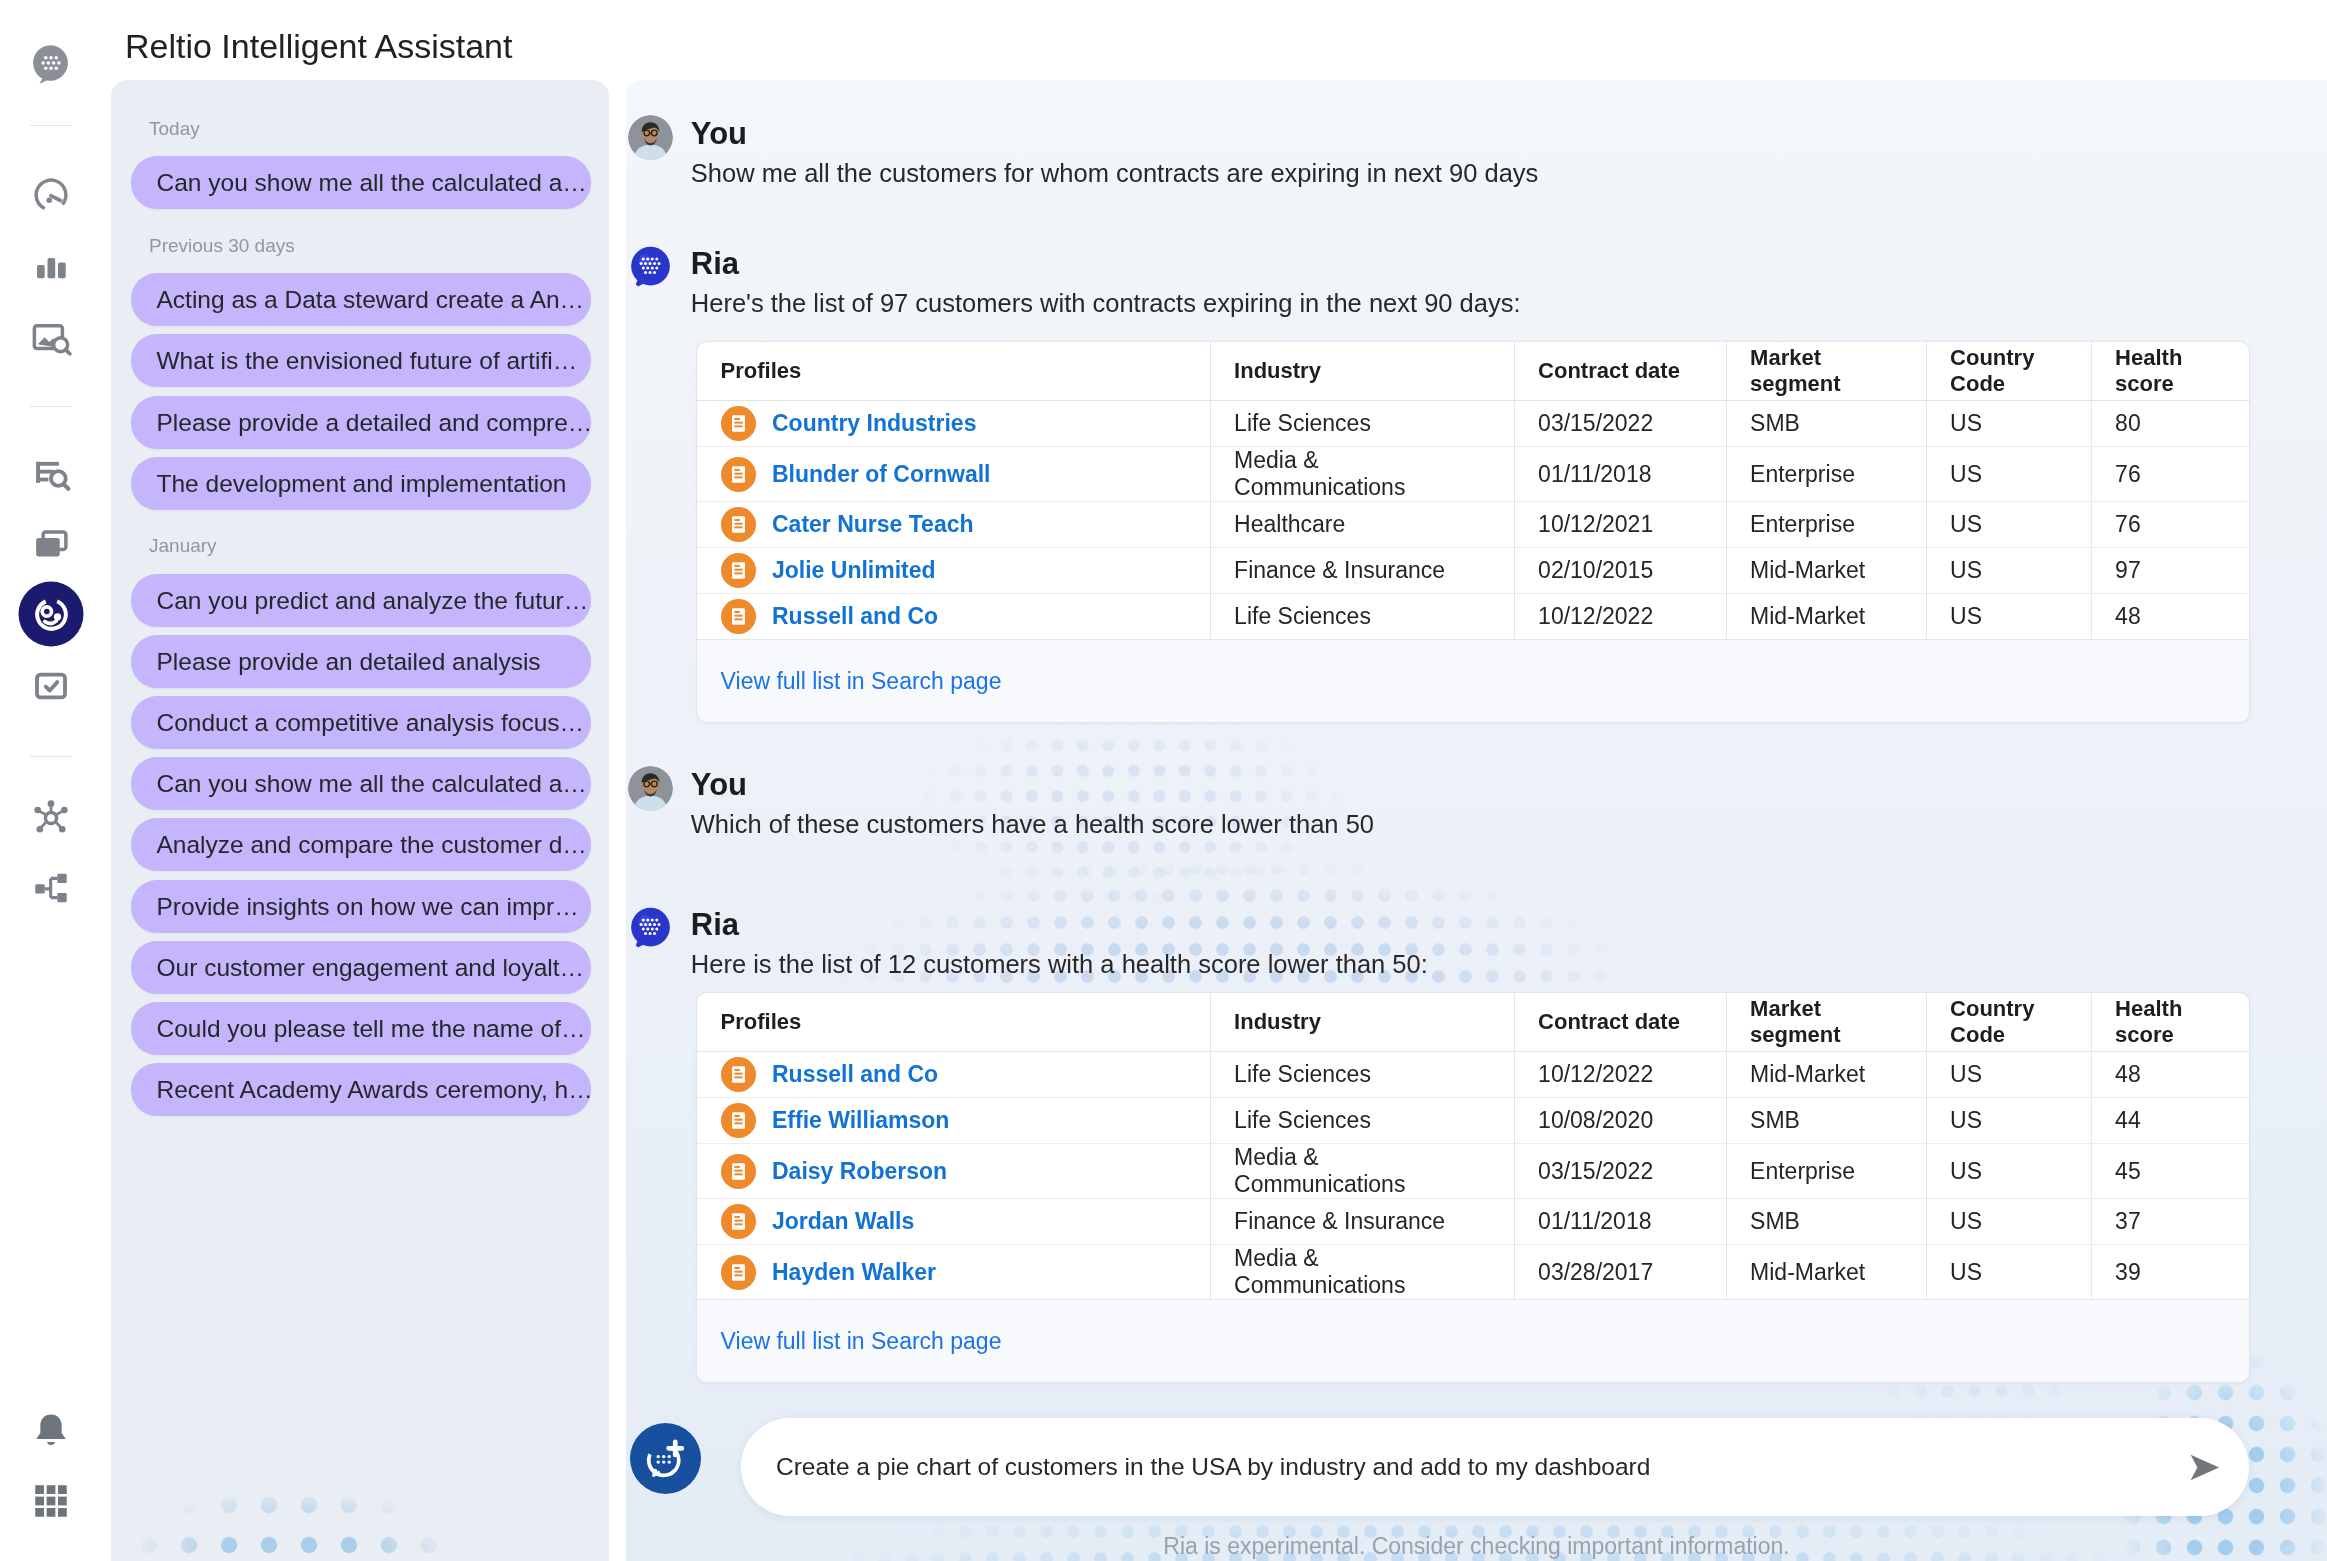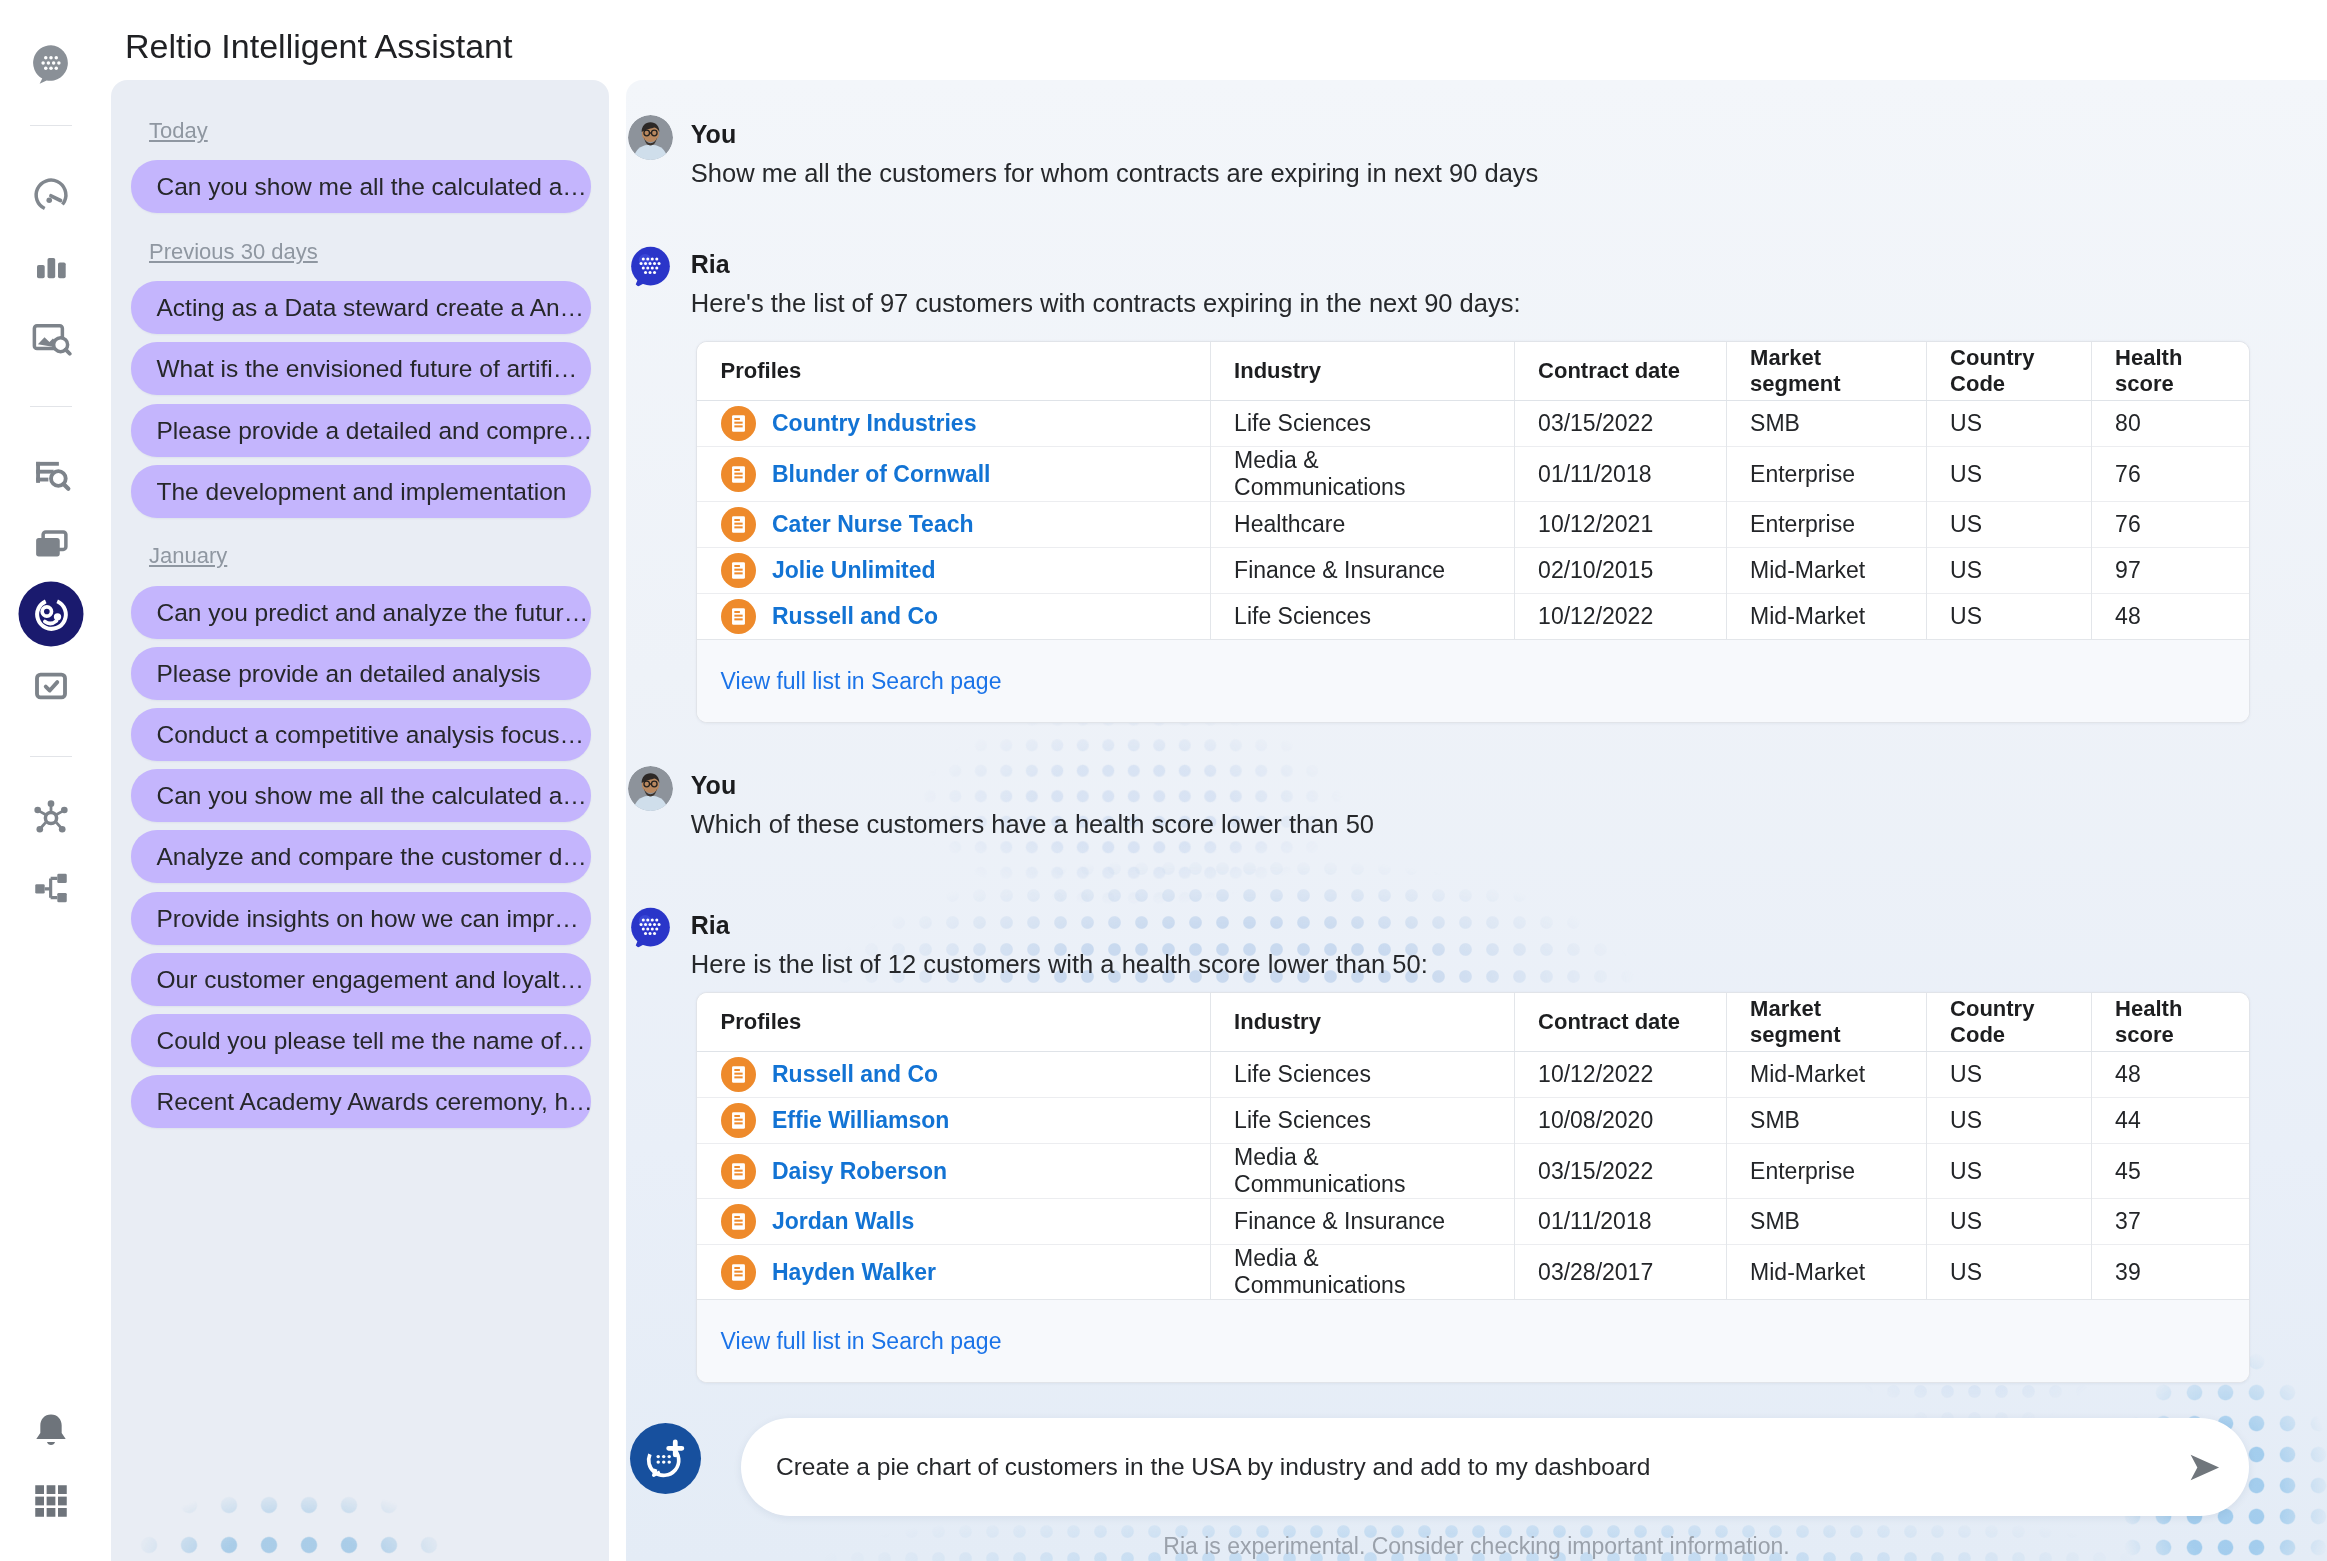--- a/index.html
+++ b/index.html
@@ -13,21 +13,21 @@
   .rail{position:absolute;left:0;top:0;width:102px;height:100%;background:#fff;z-index:5;}
   .rail .ric{position:absolute;left:50%;transform:translate(-50%,-50%);width:42px;height:42px;color:#81878e;cursor:pointer;}
   .rail .divider{position:absolute;left:30px;width:42px;height:0.9px;background:#e2e4e8;}
   .rail .active-circle{position:absolute;left:50%;transform:translate(-50%,-50%);width:65px;height:65px;border-radius:50%;
         background:#1a1a6e;display:flex;align-items:center;justify-content:center;cursor:pointer;}
 
   
   .sidebar{position:absolute;left:111px;top:80px;width:498px;bottom:0;background:#e9edf4;
            border-radius:16.4px 16.4px 0 0;overflow:hidden;z-index:1;}
   .sidebar-inner{padding:38px 18px 0 20px;position:relative;z-index:2;}
-  .section-label{margin:25.5px 0 16.4px 18px;font-size:22px;color:#8f97a1;text-decoration:underline;}
+  .section-label{margin:25.5px 0 16.4px 18px;font-size:19px;color:#8f97a1;}
   .section-label.first{margin-top:0;}
   .pill{height:53px;line-height:53px;border-radius:26px;background:#c4b5fd;margin-bottom:8.2px;
         padding:0 25.5px;font-size:24.5px;color:#26272a;overflow:hidden;white-space:nowrap;text-overflow:clip;
         box-shadow:0 0.9px 1.8px rgba(25,39,80,.05);cursor:pointer;}
 
   
   .chat{position:absolute;left:626px;top:80px;right:0;bottom:0;border-radius:16.4px 0 0 0;overflow:hidden;z-index:1;
         background:linear-gradient(180deg,#f3f6fa 0%,#eef2f8 40%,#e9eff8 72%,#e4ecf6 100%);}
 
   
@@ -43,21 +43,21 @@
   .d-e{left:291px;top:627px;width:427px;height:200px;
        background-image:radial-gradient(rgba(196,213,238,.5) 30%,transparent 36%);background-size:25.5px 25.5px;}
   .d-f{left:1200px;top:1082px;width:300px;height:273px;
        background-image:radial-gradient(rgba(186,209,238,.45) 30%,transparent 36%);background-size:27px 27px;}
   .d-a{left:18px;top:1405px;width:327px;height:159px;
        background-image:radial-gradient(rgba(118,178,222,.55) 26%,transparent 31%);background-size:40px 40px;}
 
   
   .msg{position:absolute;left:1.8px;right:82px;display:flex;gap:18px;z-index:2;}
   .avatar{width:45px;height:45px;border-radius:50%;overflow:hidden;flex:none;}
-  .msg-name{font-size:25px;font-weight:bold;color:#1b1c1e;line-height:38px;}
+  .msg-name{font-size:31px;font-weight:bold;color:#1b1c1e;line-height:38px;}
   .msg-text{font-size:25.5px;color:#26282b;line-height:40px;}
 
   
   .card{position:absolute;left:70px;width:1552px;background:#fff;border:0.9px solid #e1e4e9;border-radius:11px;
         overflow:hidden;box-shadow:0 0.9px 2.7px rgba(20,40,80,.05);z-index:2;}
   table{width:100%;border-collapse:collapse;table-layout:fixed;}
   th{height:58px;text-align:left;font-size:22px;font-weight:bold;color:#1d1e20;padding:0 23.6px;
      border-left:0.9px solid #e3e6ea;border-bottom:0.9px solid #dfe3e8;background:#fff;}
   th:first-child{border-left:none;}
   td{height:45px;font-size:23px;color:#232528;padding:0 23.6px;border-left:0.9px solid #e3e6ea;border-top:0.9px solid #ecedf0;background:#fff;}

